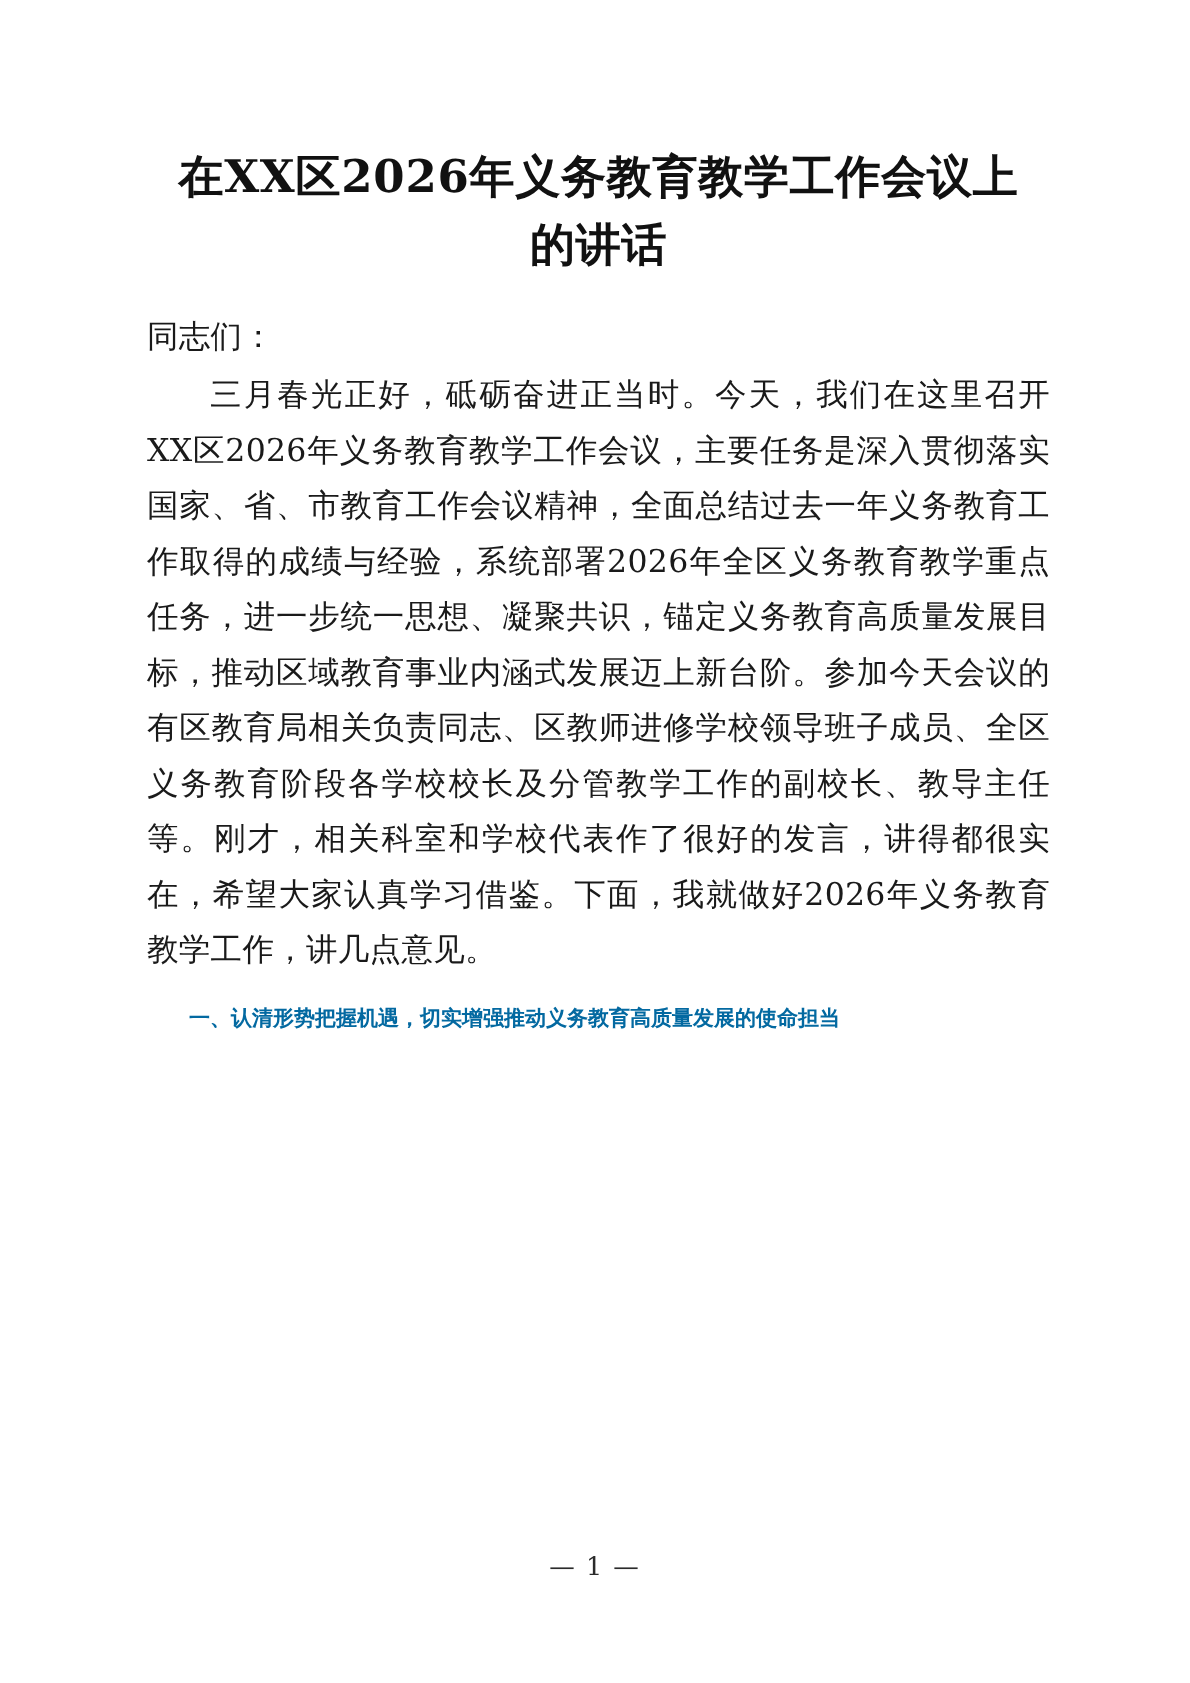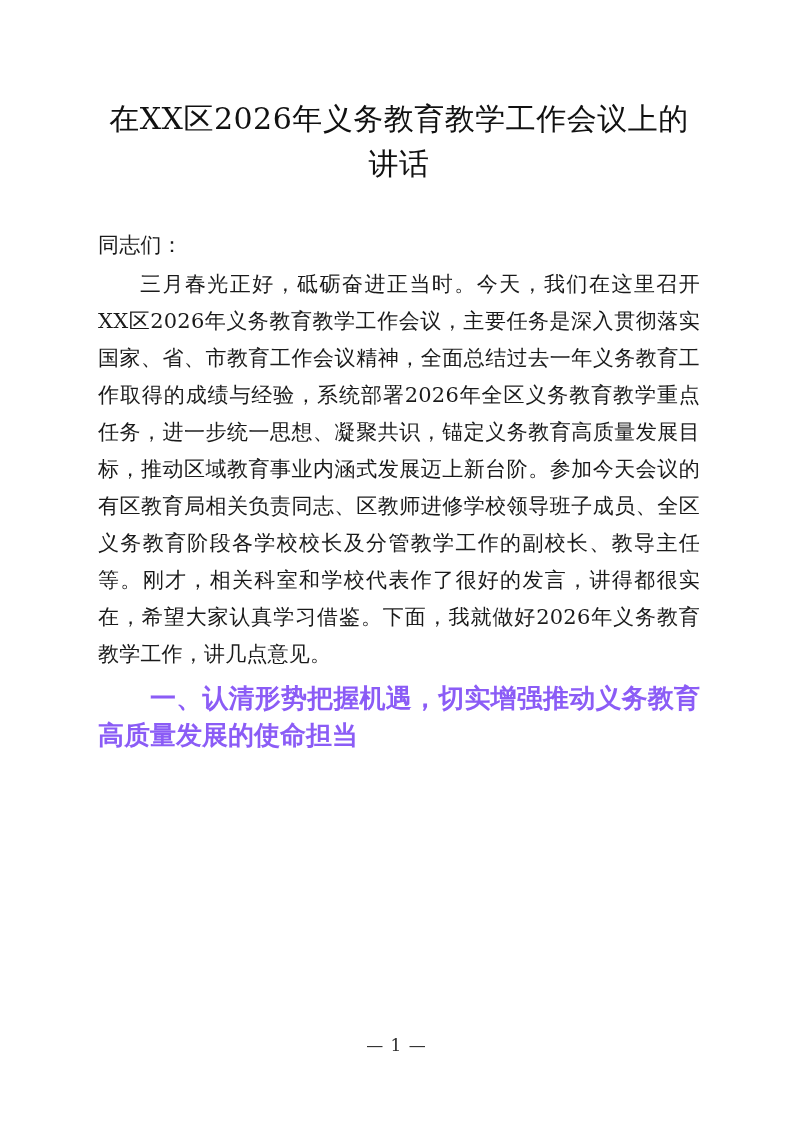--- a/index.html
+++ b/index.html
@@ -28,21 +28,21 @@
   .content {
     position: absolute;
     left: 98px;
     top: 96px;
     width: 602px;
   }
 
   
   .doc-title {
     font-family: "DejaVu Serif", "Liberation Serif", serif;
-    font-weight: normal;
+    font-weight: bold;
     font-size: 30px;
     line-height: 45px;
     text-align: center;
     letter-spacing: 0.5px;
     margin: 0 0 0 0;
     padding: 0 8px;
     color: #111111;
   }
 
   
@@ -55,38 +55,38 @@
     margin: 0;
     color: #1a1a1a;
     letter-spacing: 0.2px;
   }
 
   .para.indent {
     text-indent: 2em;
   }
 
   .salutation {
-    margin-top: 41px;
+    margin-top: 20px;
   }
 
   .first-body {
     margin-top: 2px;
   }
 
   
   .section-heading {
-    font-family: Liberation Mono, monospace;
+    font-family: Liberation Serif, serif;
     font-weight: bold;
-    font-size: 26px;
+    font-size: 14px;
     line-height: 37px;
     text-indent: 2em;
     text-align: justify;
     text-justify: inter-ideograph;
     margin: 9px 0 0 0;
-    color: #8b5cf6;
+    color: #0369a1;
     letter-spacing: 0px;
   }
 
   .after-heading {
     margin-top: 9px;
   }
 
   
   .page-footer {
     position: absolute;

